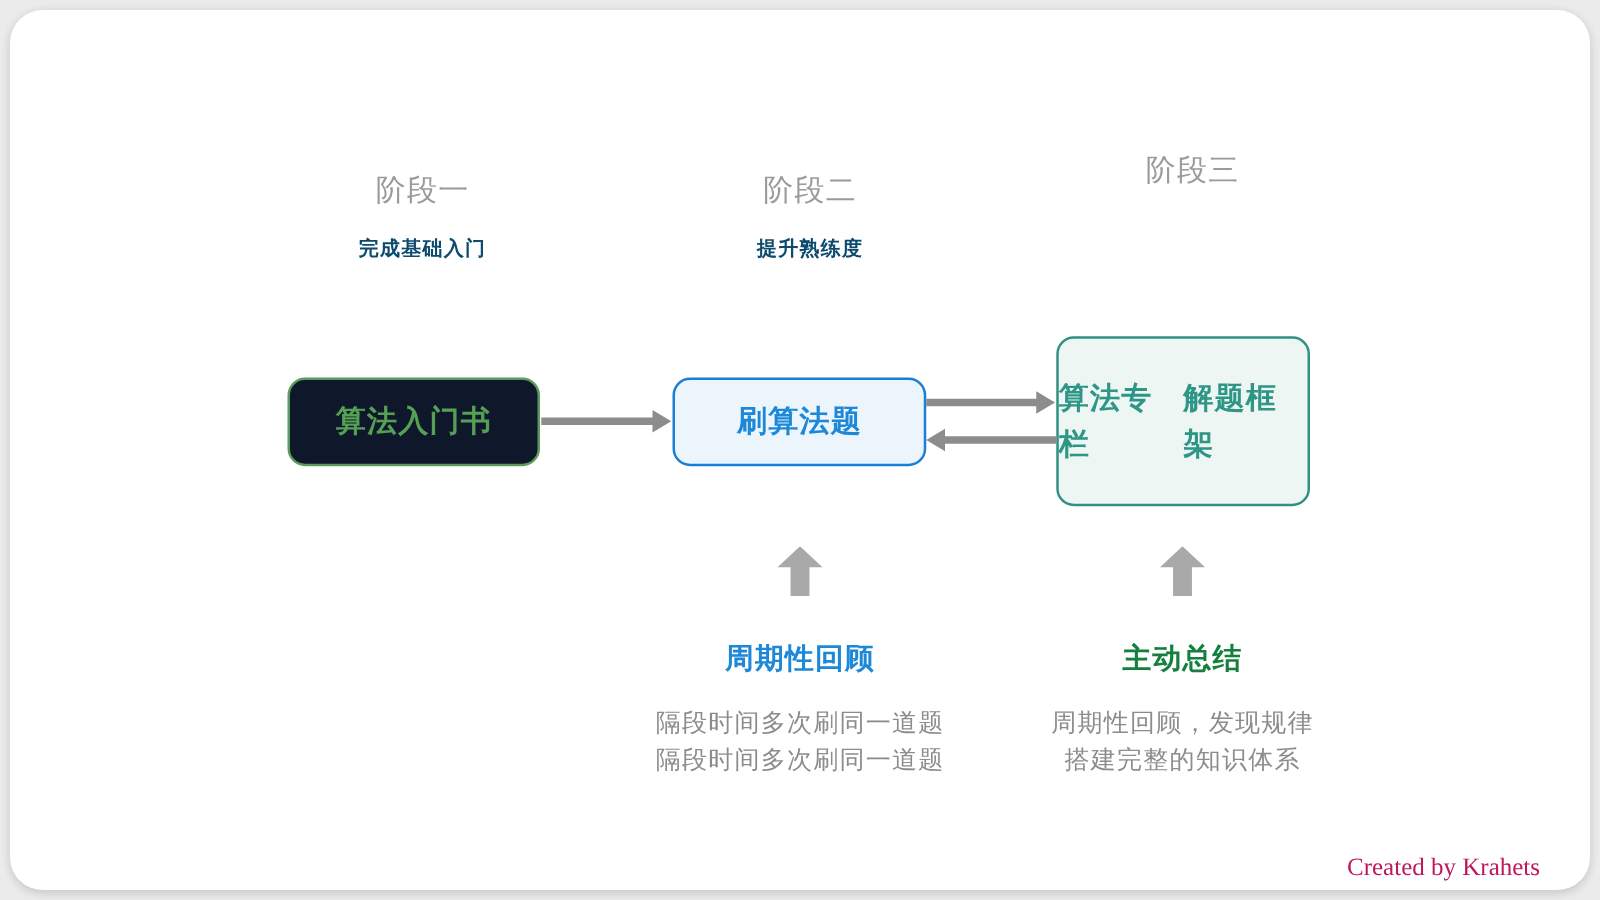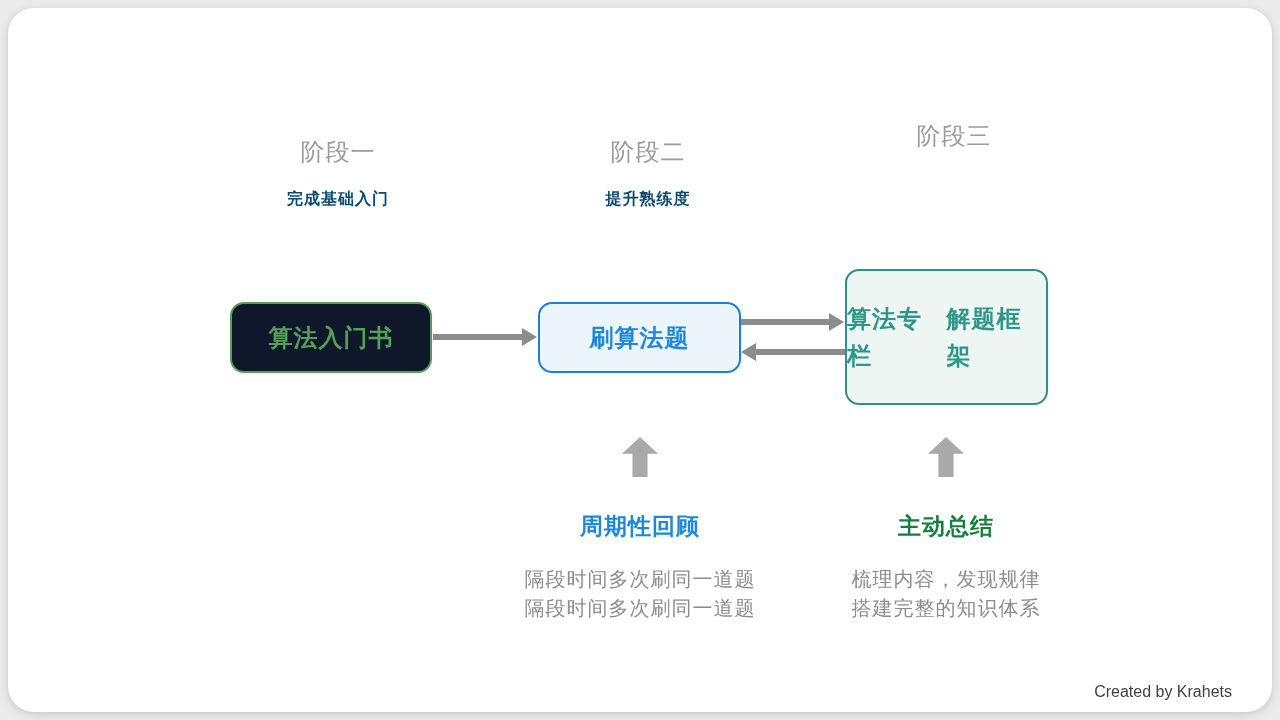--- a/index.html
+++ b/index.html
@@ -45,22 +45,22 @@
   }
   
   .annot{position:absolute;width:340px;text-align:center;}
   .annot-title{font-size:23px;font-weight:700;letter-spacing:1px;}
   .annot-title.blue{color:#1e88d8;}
   .annot-title.teal{color:#15803d;}
   .annot-desc{margin-top:23px;font-size:20px;color:#8c8c8c;line-height:29px;letter-spacing:1px;}
   
   .credit{
     position:absolute;right:40px;top:675px;
-    font-family:Liberation Sans, sans-serif;
-    font-size:16px;color:#404040;
+    font-family:Liberation Serif, serif;
+    font-size:20px;color:#be185d;
   }
 </style>
 </head>
 <body>
 
 <div class="card">
 
   <div class="stage" style="left:170px;top:128px;">
     <div class="stage-label">阶段一</div>
     <div class="stage-title">完成基础入门</div>
@@ -105,20 +105,20 @@
   <div class="annot" style="left:462px;top:503px;">
     <div class="annot-title blue">周期性回顾</div>
     <div class="annot-desc">
       <div>隔段时间多次刷同一道题</div>
       <div>隔段时间多次刷同一道题</div>
     </div>
   </div>
   <div class="annot" style="left:768px;top:503px;">
     <div class="annot-title teal">主动总结</div>
     <div class="annot-desc">
-      <div>梳理内容，发现规律</div>
+      <div>周期性回顾，发现规律</div>
       <div>搭建完整的知识体系</div>
     </div>
   </div>
 
   <div class="credit">Created by Krahets</div>
 
 </div>
 
 </body></html>

